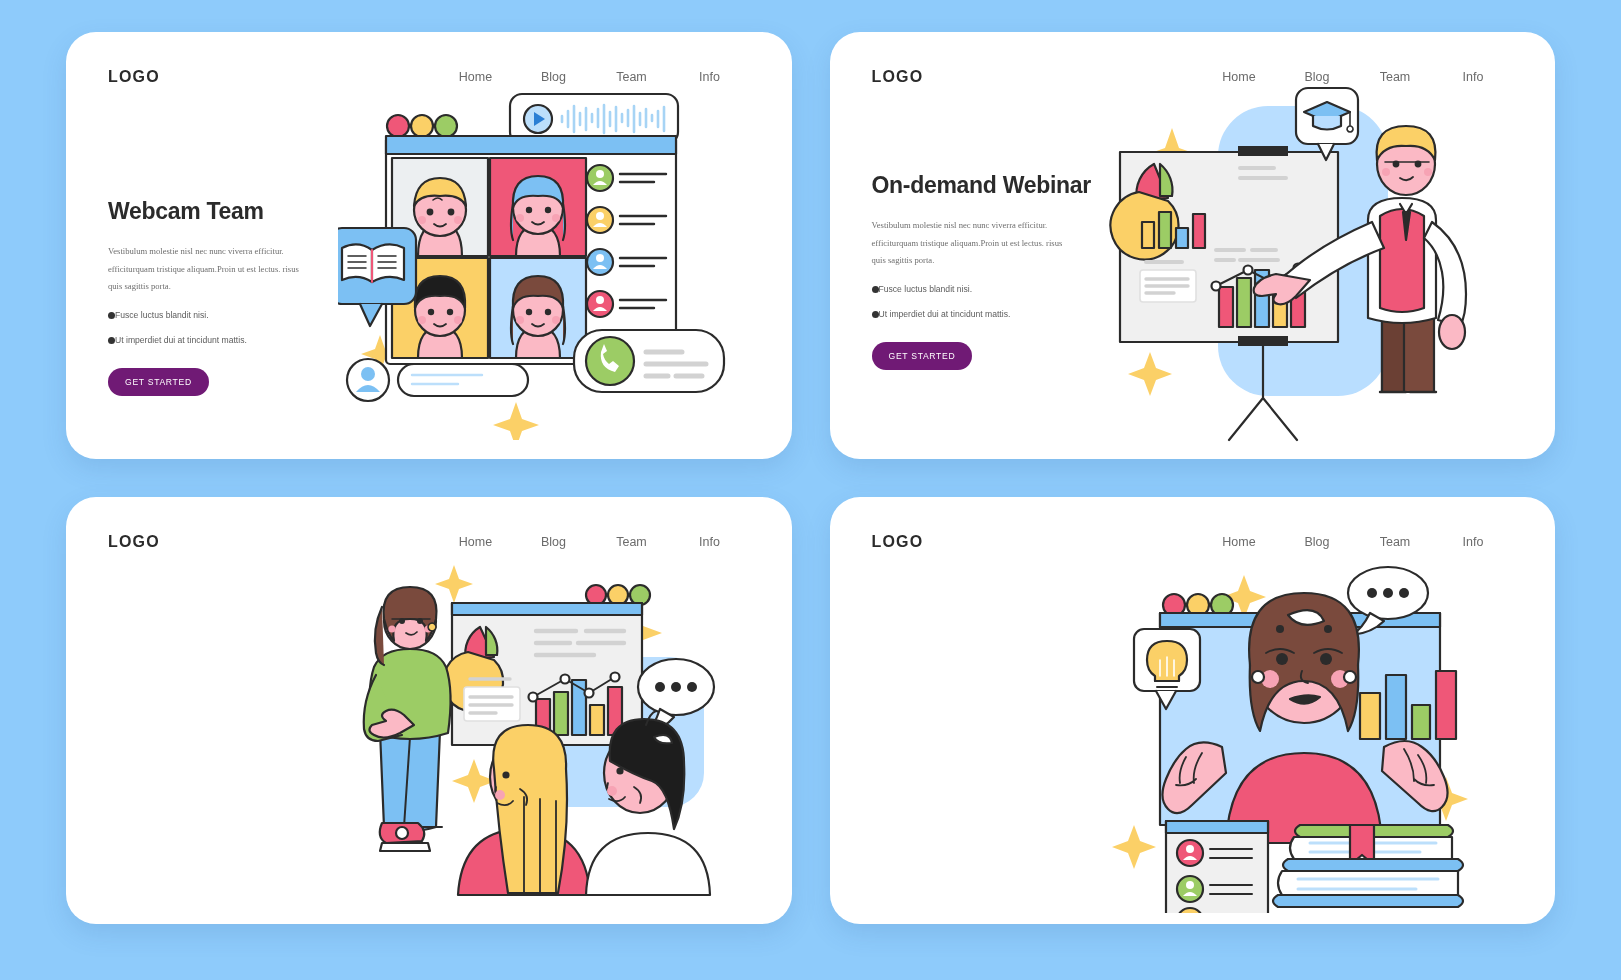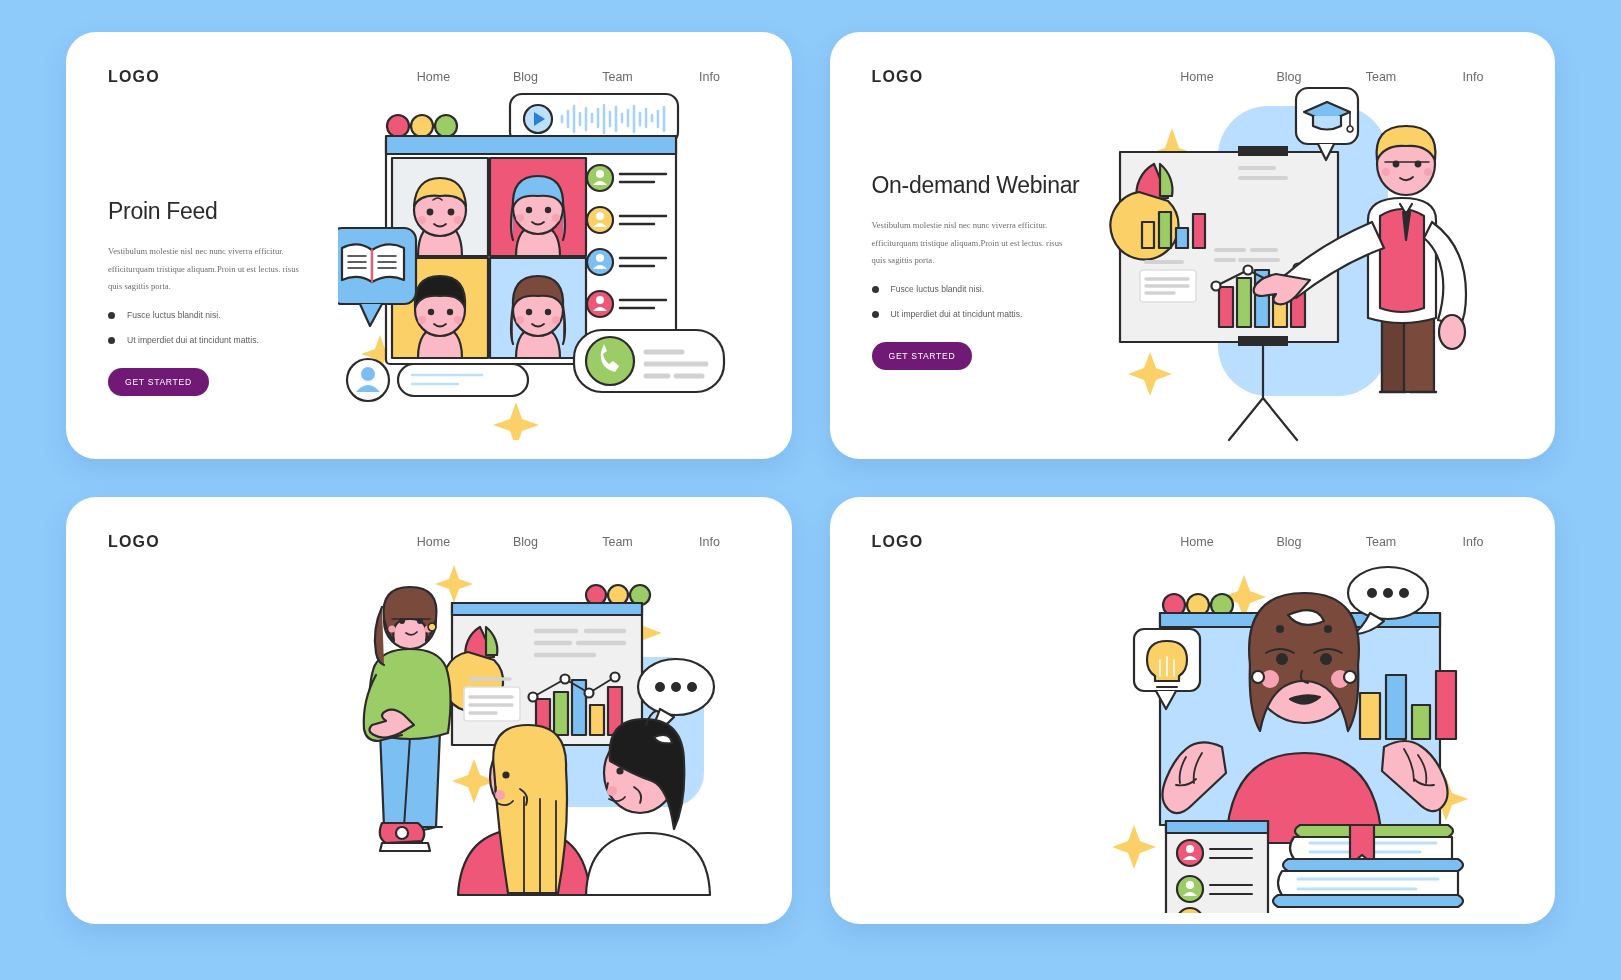--- a/index.html
+++ b/index.html
@@ -29,43 +29,43 @@
   
   .nav {
     position: absolute; top: 36px; left: 0; right: 0;
     display: flex; align-items: center;
     padding: 0 44px 0 42px;
   }
   .logo {
     font-size: 16px; font-weight: 700; letter-spacing: 1.2px; color: #2b2b2b;
   }
   .nav-links {
-    margin-left: auto; display: flex; gap: 16px;
+    margin-left: auto; display: flex; gap: 2px;
   }
   .nav-links a {
     font-size: 12.5px; color: #6b6b6b; text-decoration: none;
     width: 76px; text-align: center; display: inline-block;
   }
   
   .copy { position: absolute; left: 42px; width: 260px; }
   .copy.c1 { top: 166px; }
   .copy.c2 { top: 140px; }
   .title {
-    font-size: 23px; font-weight: 400; color: #2b2b2b;
+    font-size: 23px; font-weight: 700; color: #2b2b2b;
     line-height: 1.18; letter-spacing: -0.3px; margin-bottom: 18px;
   }
   .para {
     font-size: 8.6px; color: #6e6e6e; line-height: 2.05; margin-bottom: 14px;
     width: 192px;
     font-family: Liberation Serif, serif;
   }
   .bullets { list-style: none; margin-bottom: 22px; }
   .bullets li {
     font-size: 8.6px; color: #5c5c5c; line-height: 1.2;
-    display: flex; align-items: center; gap: 12px; margin-bottom: 15px;
+    display: flex; align-items: center; margin-bottom: 15px;
   }
   .dot {
     width: 7px; height: 7px; border-radius: 50%; background: #333; flex: none;
   }
   .cta {
     display: inline-block; background: #701a75; color: #fff;
     font-size: 8.6px; letter-spacing: 0.7px; font-weight: 500;
     padding: 9px 17px; border-radius: 20px; border: none; cursor: pointer;
   }
   
@@ -82,21 +82,21 @@
       <div class="logo">LOGO</div>
       <div class="nav-links">
         <a href="#">Home</a>
         <a href="#">Blog</a>
         <a href="#">Team</a>
         <a href="#">Info</a>
       </div>
     </div>
 
     <div class="copy c1">
-      <div class="title">Proin Feed</div>
+      <div class="title">Webcam Team</div>
       <div class="para">Vestibulum molestie nisl nec nunc viverra efficitur. efficiturquam tristique aliquam.Proin ut est lectus. risus quis sagittis porta.</div>
       <ul class="bullets">
         <li>
             <span class="dot"></span>
             <span>Fusce luctus blandit nisi.</span>
           </li>
         <li>
             <span class="dot"></span>
             <span>Ut imperdiet dui at tincidunt mattis.</span>
           </li>

